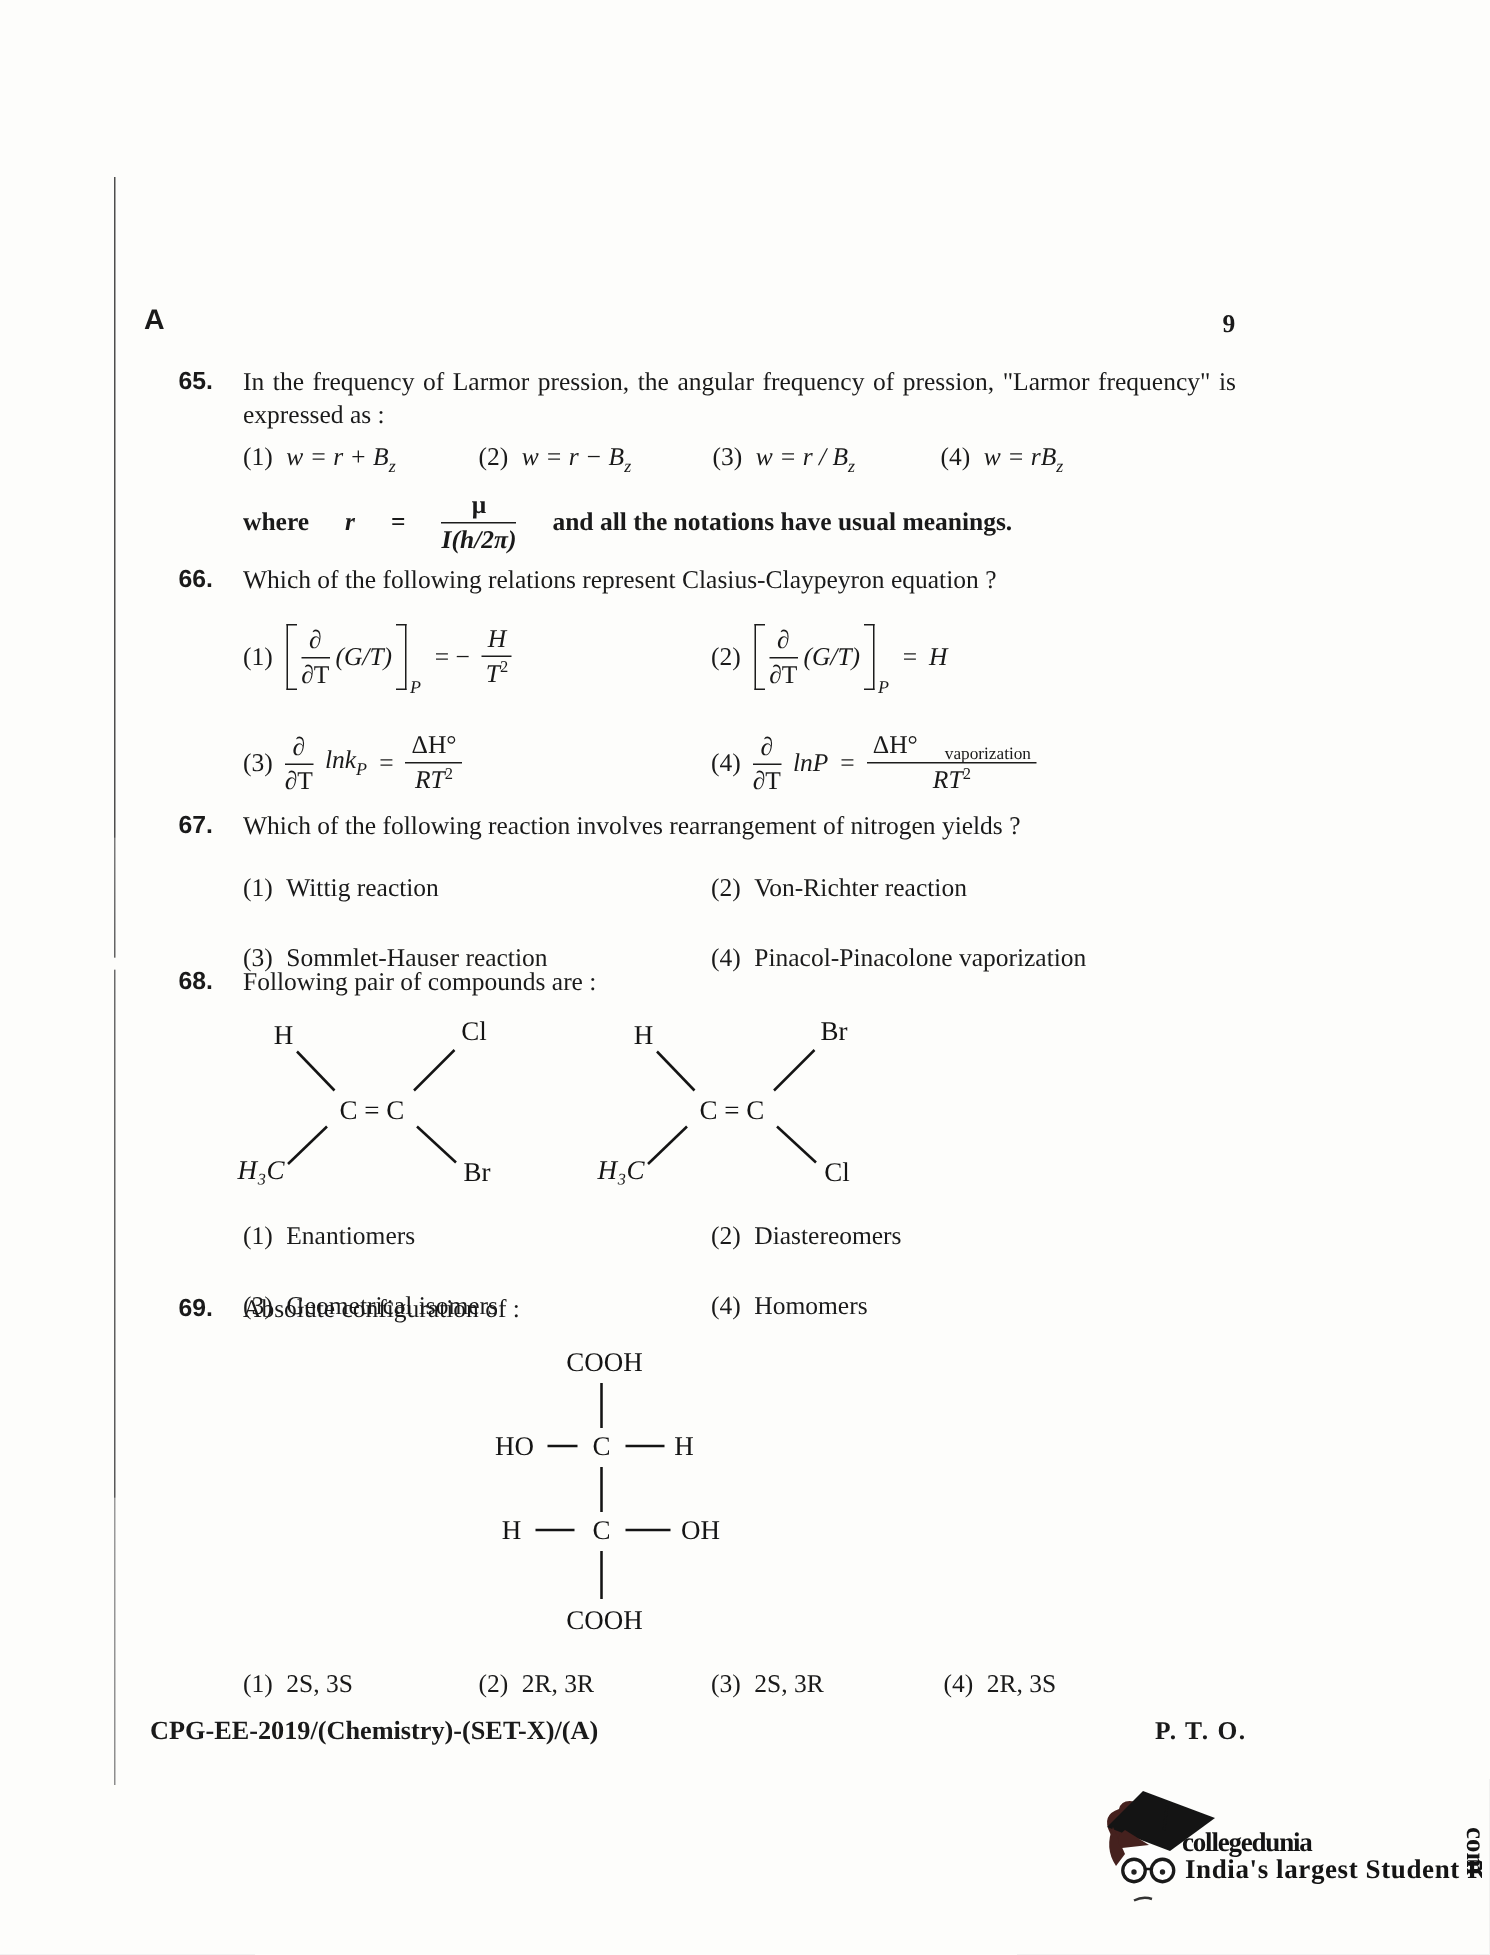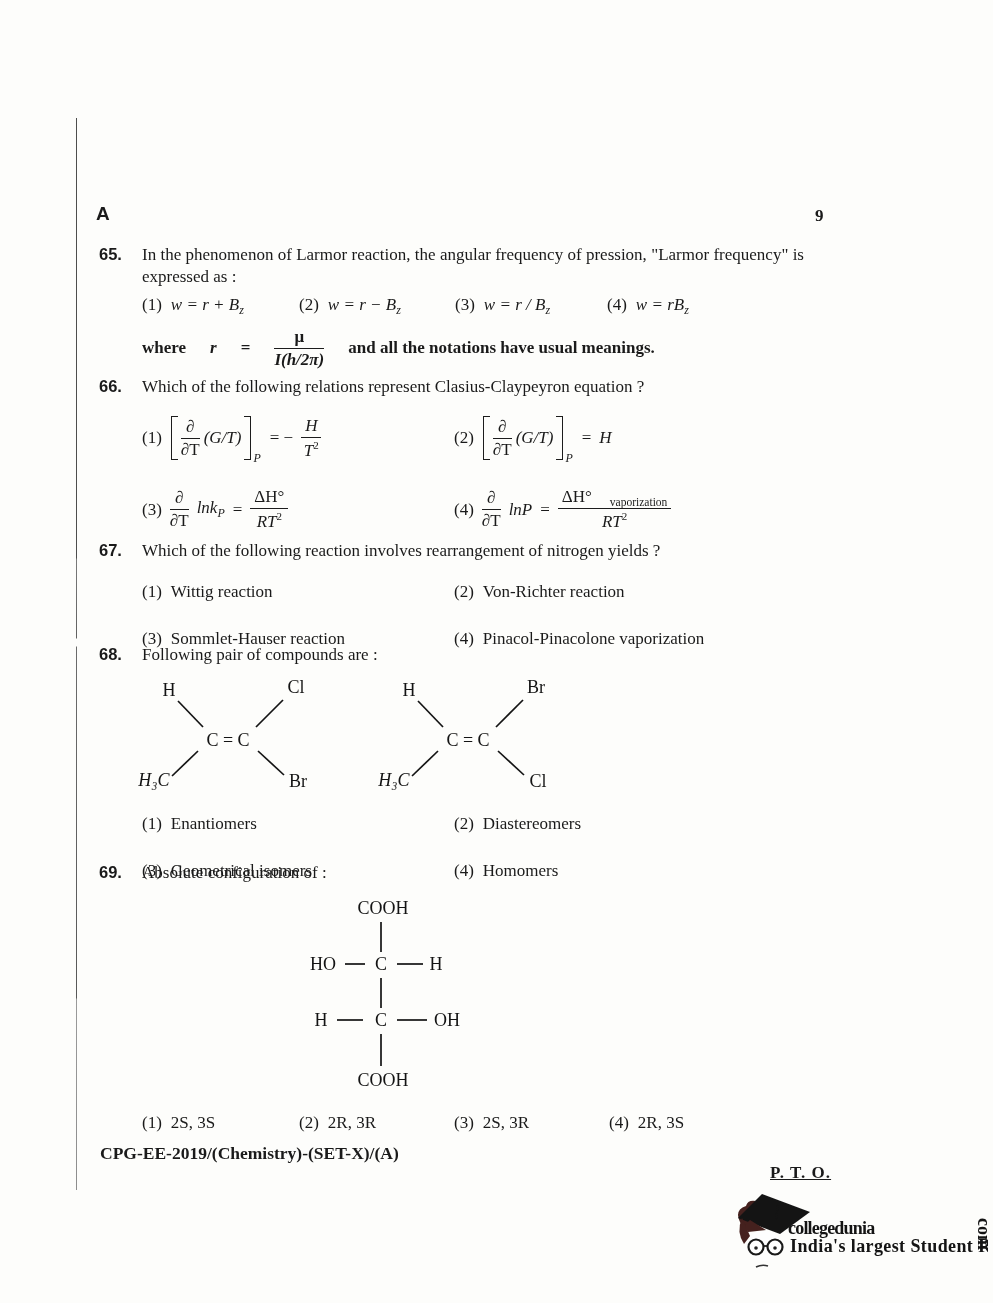--- a/index.html
+++ b/index.html
@@ -16,21 +16,21 @@
       transparent 521px, transparent 528px,
       #6b6b6b 529px, #585858 880px, #9a9a9a 881px, #8d8d8d 1072px);
   }
   .corner-letter {
     position:absolute; left:96px; top:203px;
     font-family:"Liberation Sans","DejaVu Sans",sans-serif;
     font-weight:bold; font-size:19px;
   }
   .page-number { position:absolute; left:815px; top:206px; font-weight:bold; font-size:17px; }
 
-  .q { position:absolute; left:99px; width:765px; }
+  .q { position:absolute; left:119px; width:765px; }
   .q-head { display:flex; align-items:flex-start; }
   .q-num { font-family:"Liberation Sans","DejaVu Sans",sans-serif; font-weight:bold; font-size:16.5px; width:30px; flex:none; padding-top:1px; }
   .q-text { margin:0 0 0 13px; width:662px; line-height:1.28; }
   .q-text.just { text-align:justify; }
 
   
   .opts4 { display:grid; grid-template-columns:157px 156px 152px auto; margin:7px 0 0 43px; }
   .opts2 { display:grid; grid-template-columns:312px auto; row-gap:27px; margin:20px 0 0 43px; }
   .opt .lab { margin-right:9px; }
   .opt i { font-style:italic; }
@@ -58,36 +58,36 @@
   .mol-row { display:flex; gap:40px; margin:4px 0 0 32px; }
   svg text { font-family:"Liberation Serif","DejaVu Serif",serif; font-size:18px; fill:#141414; }
   svg .it { font-style:italic; }
   svg line { stroke:#141414; stroke-width:1.7; }
   .fischer-wrap { margin:10px 0 0 172px; }
 
   .opts4-tight { display:grid; grid-template-columns:157px 155px 155px auto; margin:14px 0 0 43px; }
 
   .footer { position:absolute; left:100px; top:1143px; width:793px; }
   .footer .code { font-weight:bold; font-size:17.5px; }
-  .footer .pto { position:absolute; left:670px; top:20px; font-weight:bold; letter-spacing:1px;text-decoration:underline; }
+  .footer .pto { position:absolute; left:670px; top:1px; font-weight:bold; letter-spacing:1px; }
 
   .logo { position:absolute; left:726px; top:1192px; }
 </style>
 </head>
 <body>
 
 <div id="page">
   <div class="vline"></div>
   <div class="corner-letter">A</div>
   <div class="page-number">9</div>
 
   <div class="q" style="top:244px">
     <div class="q-head">
       <span class="q-num">65.</span>
-      <p class="q-text just">In the phenomenon of Larmor reaction, the angular frequency of pression, "Larmor frequency" is expressed as :</p>
+      <p class="q-text just">In the frequency of Larmor pression, the angular frequency of pression, "Larmor frequency" is expressed as :</p>
     </div>
     <div class="opts4">
       <span class="opt"><span class="lab">(1)</span><i><span>w = r + B</span><sub>z</sub></i></span>
       <span class="opt"><span class="lab">(2)</span><i><span>w = r − B</span><sub>z</sub></i></span>
       <span class="opt"><span class="lab">(3)</span><i><span>w = r / B</span><sub>z</sub></i></span>
       <span class="opt"><span class="lab">(4)</span><i><span>w = rB</span><sub>z</sub></i></span>
     </div>
     <div class="mathline">
       <span>where</span>
       <span class="mi">r</span>

